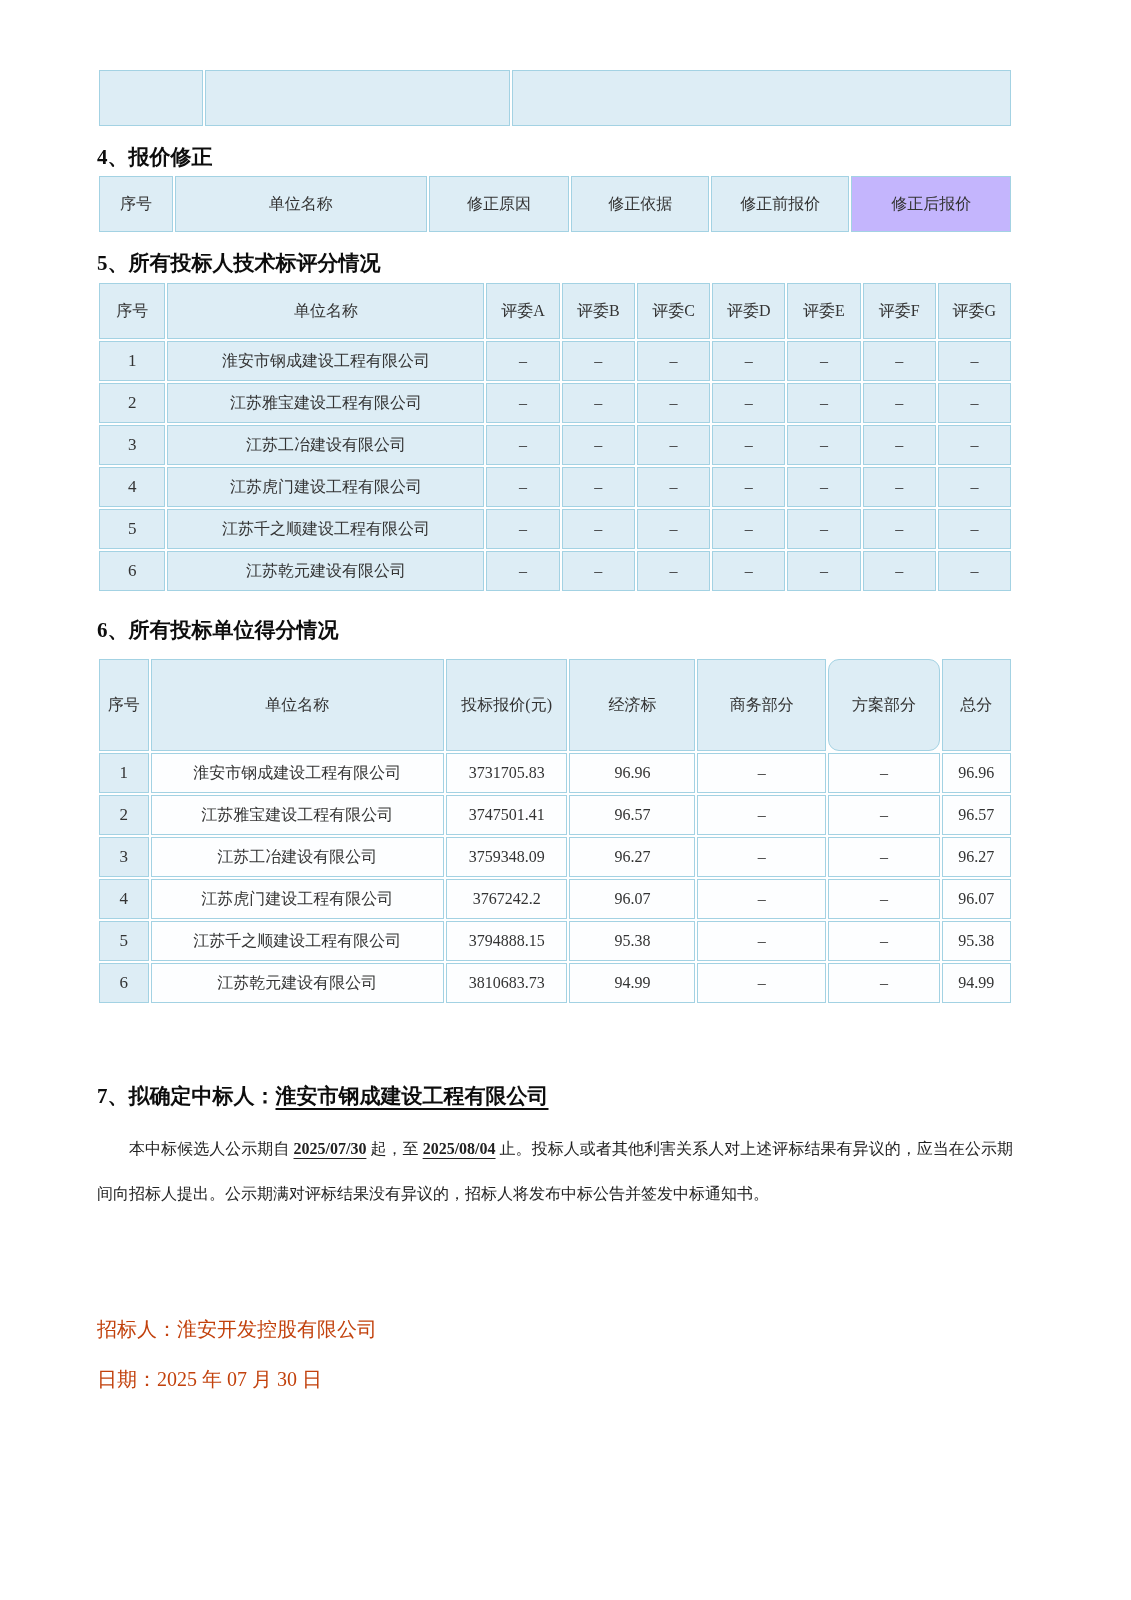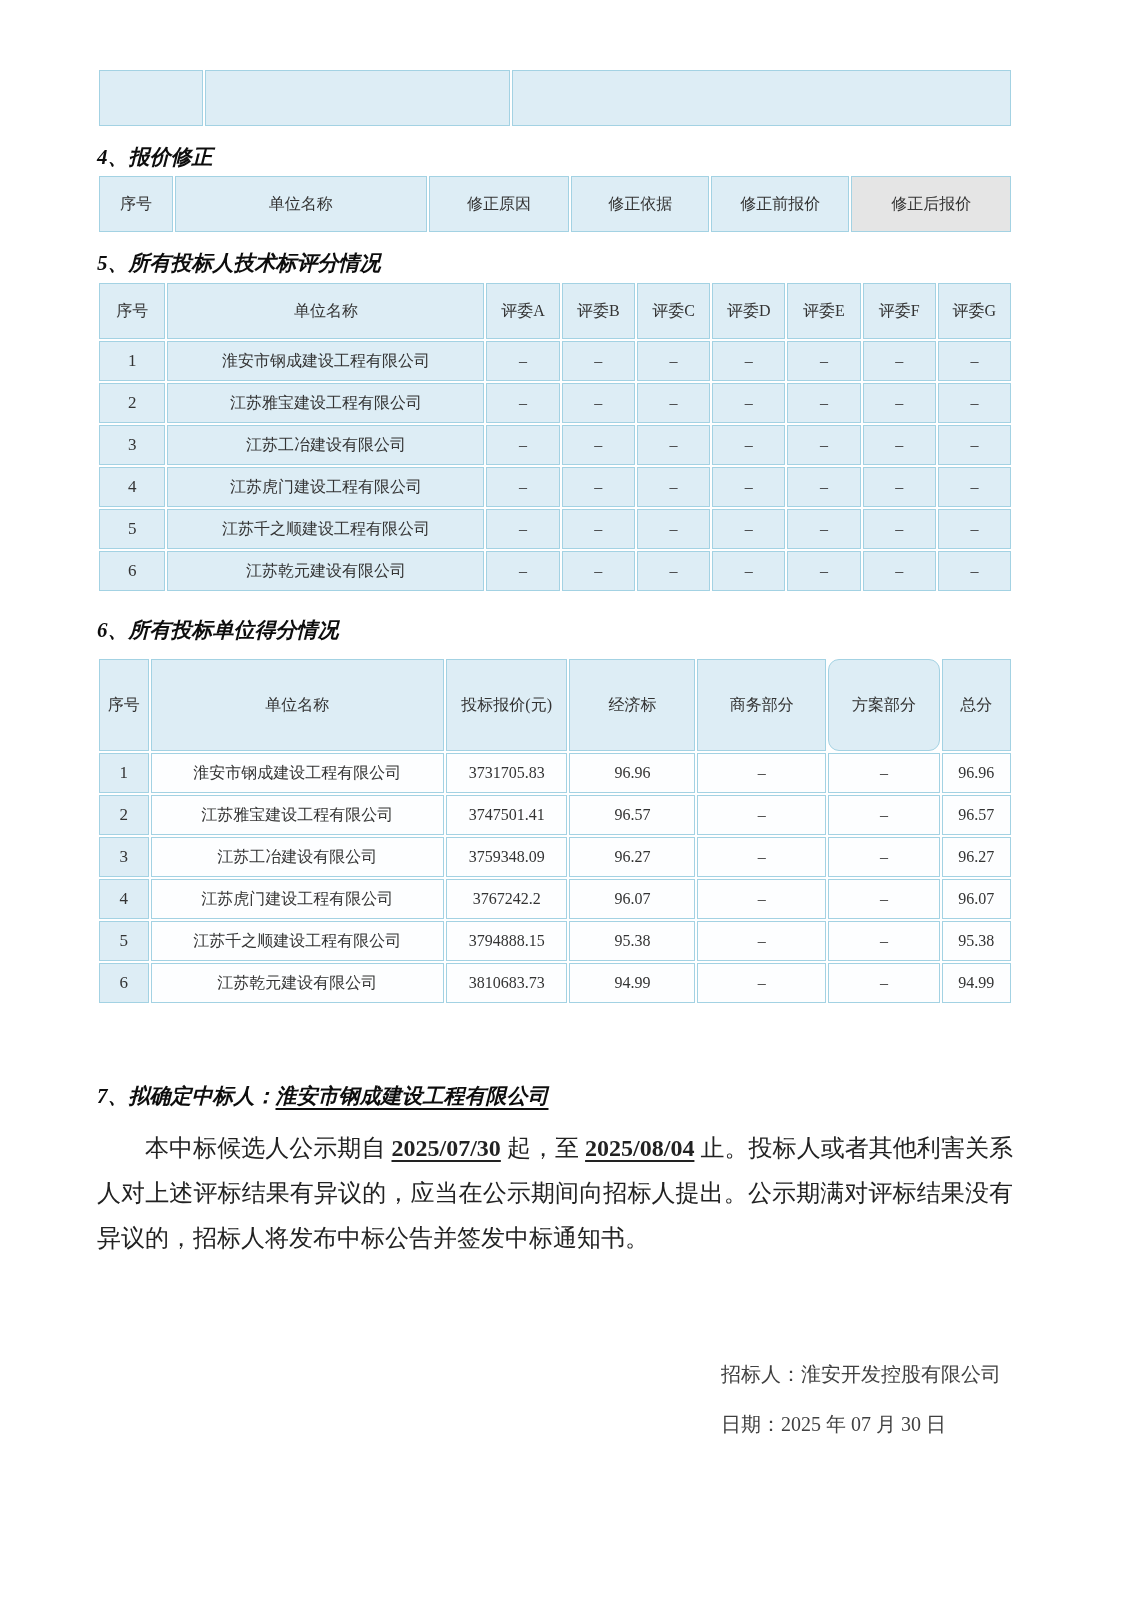--- a/index.html
+++ b/index.html
@@ -44,21 +44,21 @@
   #t-top td:nth-child(1){width:11.5%;}
   #t-top td:nth-child(2){width:33.5%;}
 
   
   #t4 th{height:56px;}
   #t4 th:nth-child(1){width:8.2%;}
   #t4 th:nth-child(2){width:27.9%;}
   #t4 th:nth-child(3){width:15.6%;font-family:Liberation Serif, serif;}
   #t4 th:nth-child(4){width:15.3%;}
   #t4 th:nth-child(5){width:15.3%;margin-top:11px;}
-  #t4 th:last-child{background:#e5e5e5;}
+  #t4 th:last-child{background:#c4b5fd;}
 
   
   #t5 th{height:56px;}
   #t5 td{height:40px;}
   #t5 th:nth-child(1){width:7.4%;}
   #t5 th:nth-child(2){width:35.4%;}
   #t5 td:nth-child(1){font-size:17px;}
 
   
   #t6 th{height:92px;}
@@ -71,53 +71,51 @@
   #t6 th:nth-child(5){width:14.3%;font-family:Liberation Mono, monospace;}
   #t6 th:nth-child(6){width:12.4%;border-radius:11px;}
 
   
   .sec-heading{
     font-size:21px;
     font-weight:bold;
     color:var(--heading);
     line-height:30px;
     margin:0;
-    font-style:italic;
   }
   #h4{margin:14px 0 2px 0;}
   #h5{margin:14px 0 3px 0;}
   #h6{margin:22px 0 12px 0;}
   #h7{margin:76px 0 0 0;}
   .winner-name{
     text-decoration:underline;
     text-underline-offset:5px;
     text-decoration-thickness:1.5px;
   }
 
   
   .notice{
     margin:15px 0 0 0;
-    font-size:24px;
+    font-size:16px;
     line-height:45px;
     color:#222222;
     text-align:justify;
     text-indent:2em;
   }
   .notice .em-underline{
     font-weight:bold;
     text-decoration:underline;
     text-underline-offset:4px;
   }
 
   
   .footer{
     margin-top:88px;
-    margin-left:624px;
     font-size:20px;
-    color:#404040;
+    color:#c2410c;
   }
   .footer div{line-height:50px;}
 </style>
 </head>
 <body>
 
 <div class="page">
   <div class="content">
 
     <table id="t-top">

